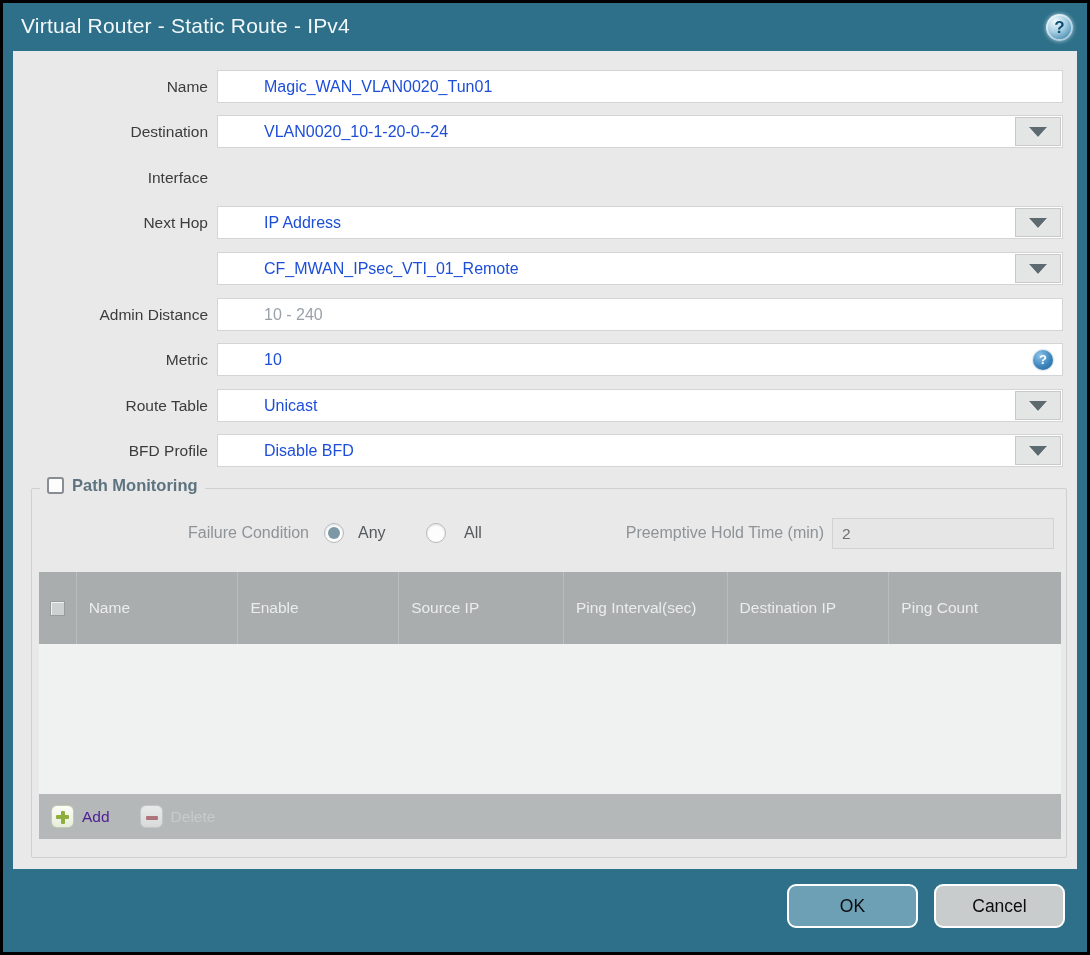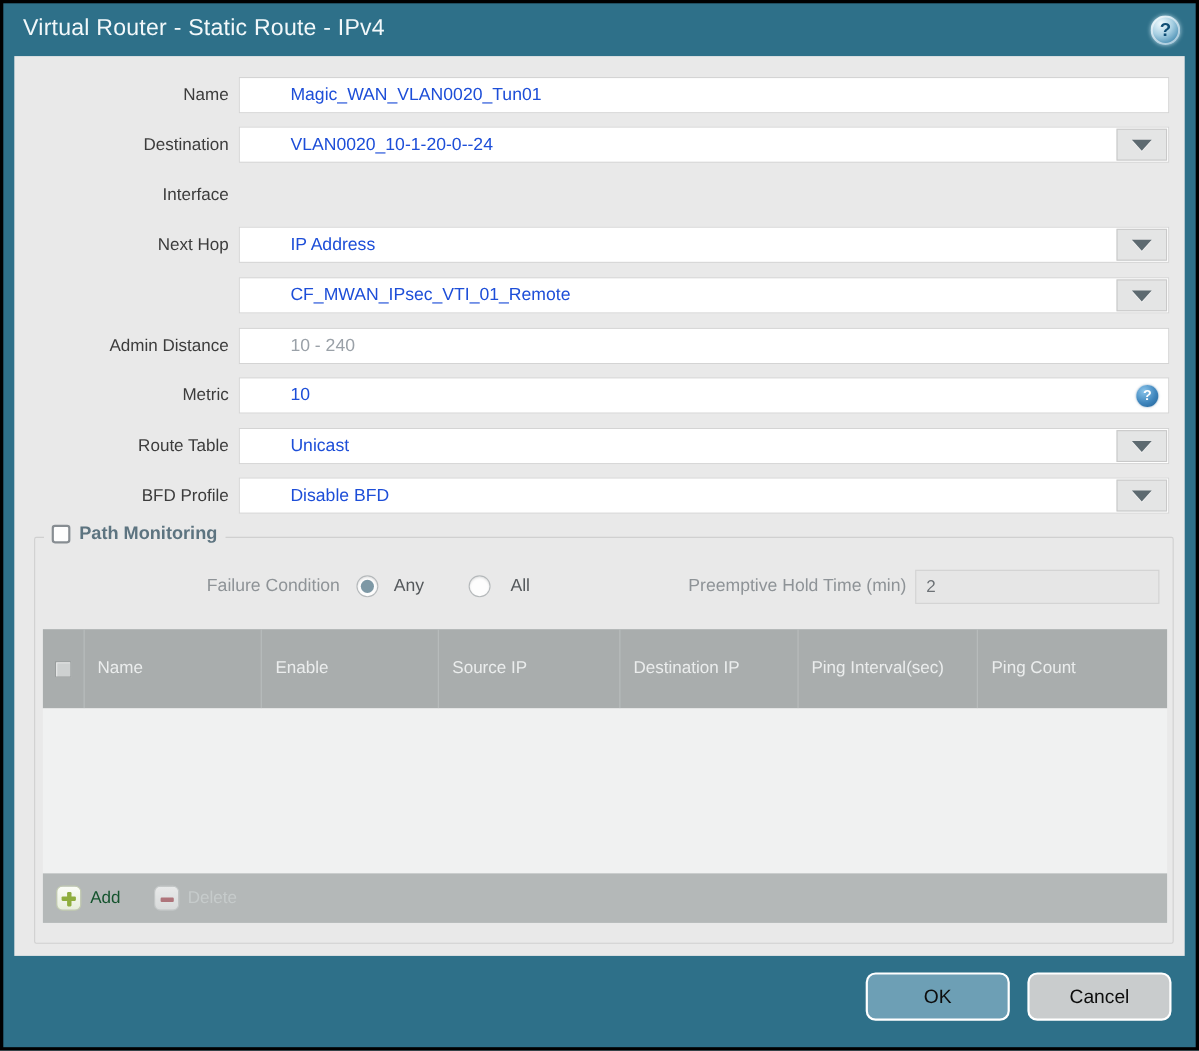--- a/index.html
+++ b/index.html
@@ -75,21 +75,21 @@
   .tool{display:flex;align-items:center;gap:8px;cursor:pointer;}
   .tool-ic{position:relative;width:23px;height:23px;border-radius:6px;}
   .add-ic{background:linear-gradient(#fbfdf7,#e7eedb);border:1px solid #c2cbb0;}
   .add-ic::before,.add-ic::after{content:"";position:absolute;background:var(--add-plus);border-radius:1px;}
   .add-ic::before{left:4px;top:9px;width:13px;height:4px;}
   .add-ic::after{left:8.5px;top:4.5px;width:4px;height:13px;}
   .del-ic{background:linear-gradient(#f2f3f3,#dfe1e1);border:1px solid #c6caca;opacity:.85;}
   .del-ic::before{content:"";position:absolute;background:var(--delete-minus);border-radius:1px;
     left:5px;top:9.5px;width:12px;height:4px;opacity:.8;}
   .tool .t-lbl{font-size:15.5px;}
-  .tool.add .t-lbl{color:#14532d;}
+  .tool.add .t-lbl{color:#4c1d95;}
   .tool.del .t-lbl{color:#c6cbcb;}
 
   .btn{position:absolute;top:881px;width:131px;height:44px;border:2px solid #fff;
     border-radius:9px;font-size:17.5px;color:#0d0d0d;text-align:center;line-height:40px;cursor:pointer;}
   .btn-ok{left:784px;background:var(--ok-button);}
   .btn-cancel{left:931px;background:var(--cancel-button);}
 </style>
 </head>
 <body>
 
@@ -194,22 +194,22 @@
       </div>
 
       <div class="pm-table">
         <div class="thead">
           <div class="th c0">
             <div class="th-cb"></div>
           </div>
           <div class="th c1">Name</div>
           <div class="th c2">Enable</div>
           <div class="th c3">Source IP</div>
+          <div class="th c5">Ping Interval(sec)</div>
           <div class="th c4">Destination IP</div>
-          <div class="th c5">Ping Interval(sec)</div>
           <div class="th c6">Ping Count</div>
         </div>
         <div class="tbody"></div>
         <div class="tfoot">
           <div class="tool add">
             <div class="tool-ic add-ic"></div>
             <div class="t-lbl">Add</div>
           </div>
           <div class="tool del">
             <div class="tool-ic del-ic"></div>

